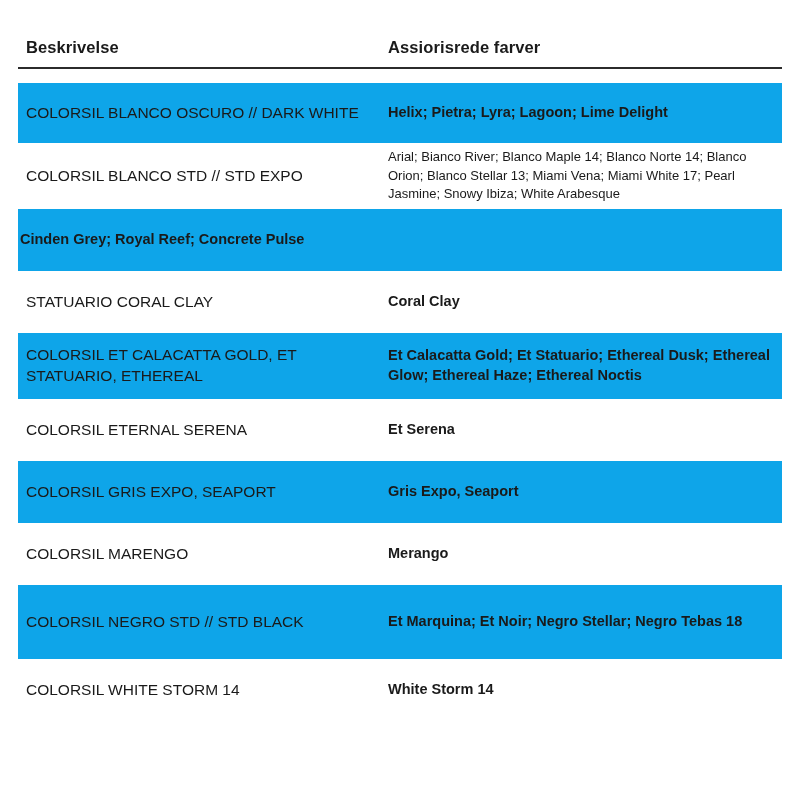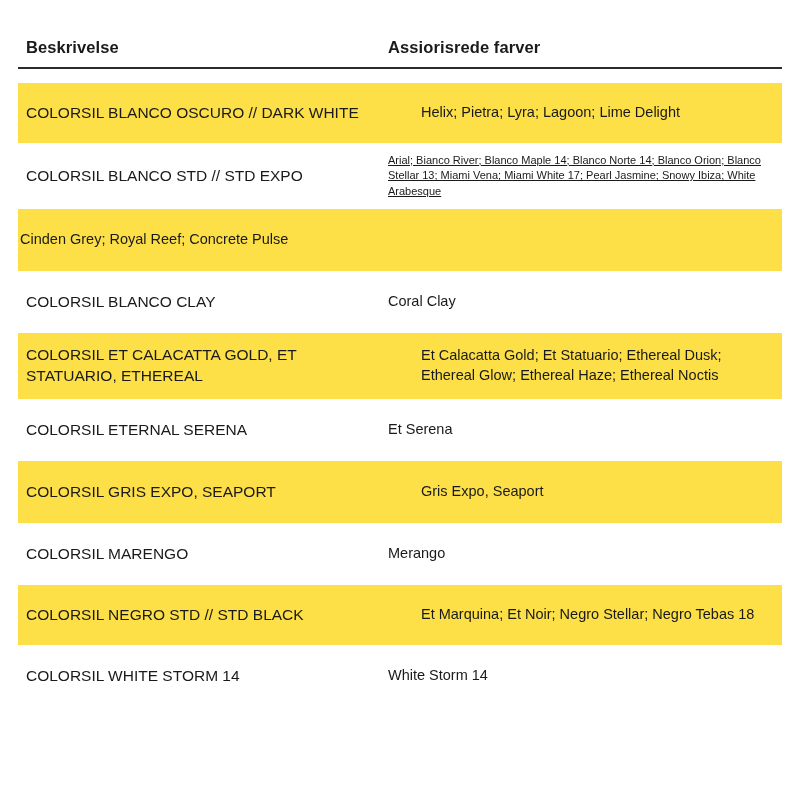--- a/index.html
+++ b/index.html
@@ -39,41 +39,41 @@
   .col-a { width: 368px; flex: 0 0 368px; padding-left: 8px; box-sizing: border-box; }
   .col-b { flex: 1 1 auto; padding-left: 2px; box-sizing: border-box; }
 
   .body-rows { margin-top: 14px; }
 
   .row {
     display: flex;
     align-items: center;
     box-sizing: border-box;
   }
-  .row.shaded { background: #fde047; gap: 33px; }
+  .row.shaded { background: #0ea5e9; }
   .row.plain { background: #ffffff; }
 
   .row .cell-desc {
     width: 368px;
     flex: 0 0 368px;
     box-sizing: border-box;
     padding: 8px 10px 8px 8px;
     font-size: 15.5px;
     color: #1a1a1a;
     line-height: 1.35;
   }
   .row .cell-colors {
     flex: 1 1 auto;
     box-sizing: border-box;
     padding: 8px 6px 8px 2px;
     color: #1a1a1a;
     line-height: 1.35;
   }
-  .row .cell-colors.size-normal { font-size: 14.5px; }
-  .row .cell-colors.size-small { font-size: 11px; line-height: 1.42; text-decoration: underline; }
+  .row .cell-colors.size-normal { font-size: 14.5px; font-weight: bold; }
+  .row .cell-colors.size-small { font-size: 13px; line-height: 1.42; }
 </style>
 </head>
 <body>
 
 <div class="page">
   <div class="table">
 
     <div class="header-row">
       <div class="cell col-a">Beskrivelse</div>
       <div class="cell col-b">Assiorisrede farver</div>
@@ -85,40 +85,40 @@
           <div class="cell-colors size-normal">Helix; Pietra; Lyra; Lagoon; Lime Delight</div>
         </div>
         <div class="row plain" style="height: 66px;">
           <div class="cell-desc">COLORSIL BLANCO STD // STD EXPO</div>
           <div class="cell-colors size-small">Arial; Bianco River; Blanco Maple 14; Blanco Norte 14; Blanco Orion; Blanco Stellar 13; Miami Vena; Miami White 17; Pearl Jasmine; Snowy Ibiza; White Arabesque</div>
         </div>
         <div class="row shaded" style="height: 62px;">
           <div class="cell-colors size-normal">Cinden Grey; Royal Reef; Concrete Pulse</div>
         </div>
         <div class="row plain" style="height: 62px;">
-          <div class="cell-desc">COLORSIL BLANCO CLAY</div>
+          <div class="cell-desc">STATUARIO CORAL CLAY</div>
           <div class="cell-colors size-normal">Coral Clay</div>
         </div>
         <div class="row shaded" style="height: 66px;">
           <div class="cell-desc">COLORSIL ET CALACATTA GOLD, ET STATUARIO, ETHEREAL</div>
           <div class="cell-colors size-normal">Et Calacatta Gold; Et Statuario; Ethereal Dusk; Ethereal Glow; Ethereal Haze; Ethereal Noctis</div>
         </div>
         <div class="row plain" style="height: 62px;">
           <div class="cell-desc">COLORSIL ETERNAL SERENA</div>
           <div class="cell-colors size-normal">Et Serena</div>
         </div>
         <div class="row shaded" style="height: 62px;">
           <div class="cell-desc">COLORSIL GRIS EXPO, SEAPORT</div>
           <div class="cell-colors size-normal">Gris Expo, Seaport</div>
         </div>
         <div class="row plain" style="height: 62px;">
           <div class="cell-desc">COLORSIL MARENGO</div>
           <div class="cell-colors size-normal">Merango</div>
         </div>
-        <div class="row shaded" style="height: 60px;">
+        <div class="row shaded" style="height: 74px;">
           <div class="cell-desc">COLORSIL NEGRO STD // STD BLACK</div>
           <div class="cell-colors size-normal">Et Marquina; Et Noir; Negro Stellar; Negro Tebas 18</div>
         </div>
         <div class="row plain" style="height: 62px;">
           <div class="cell-desc">COLORSIL WHITE STORM 14</div>
           <div class="cell-colors size-normal">White Storm 14</div>
         </div>
       </div>
 
   </div>

